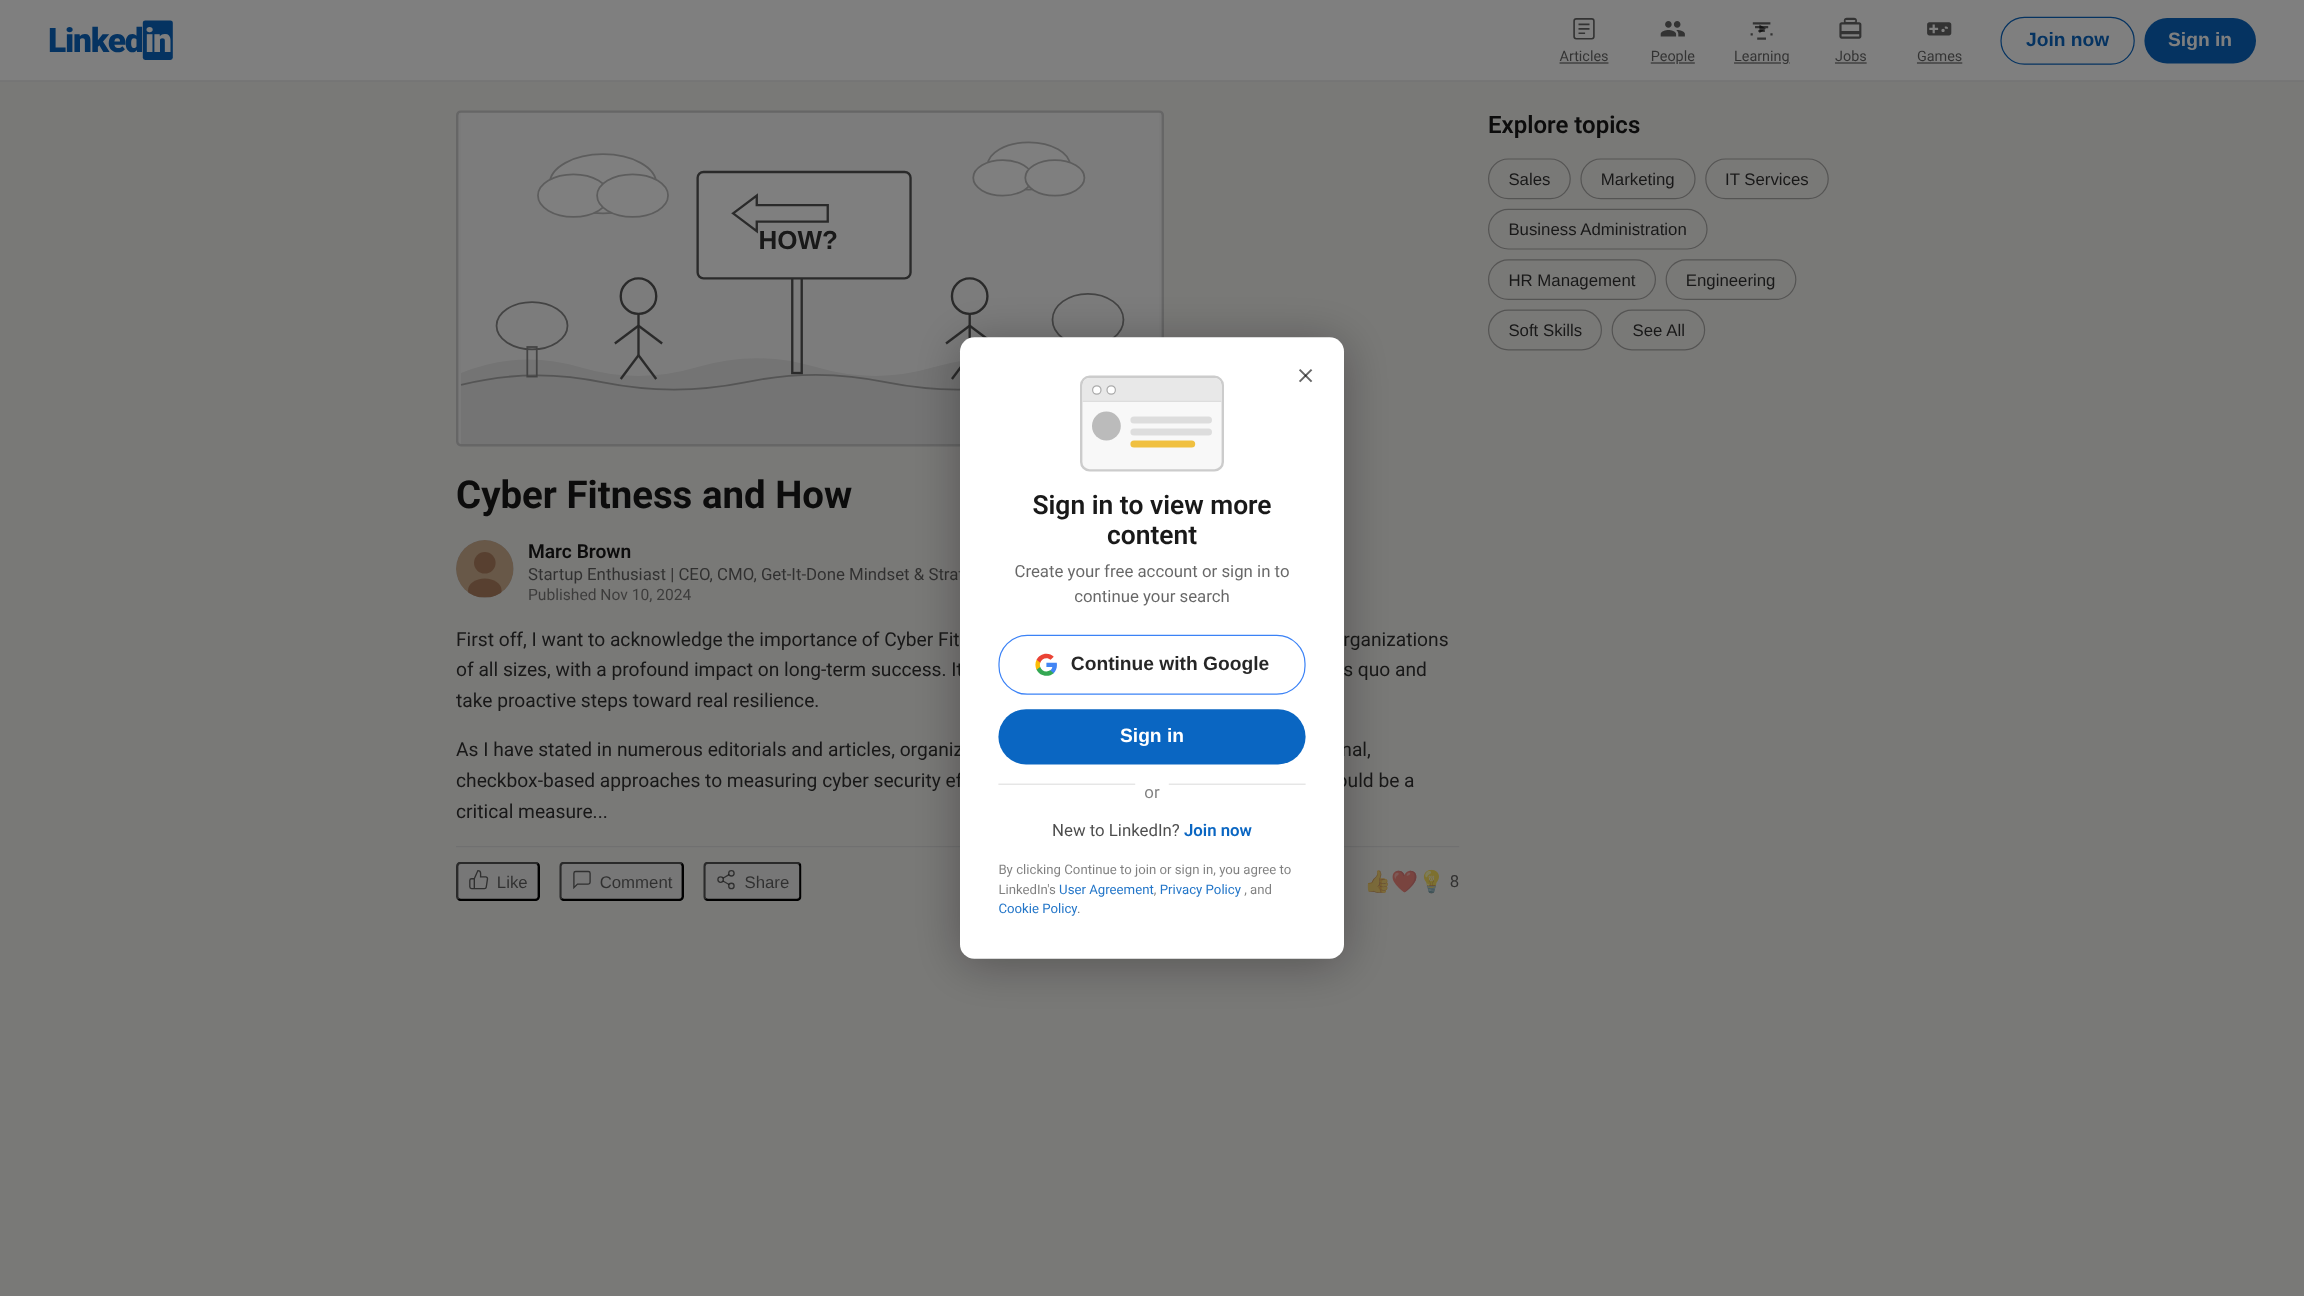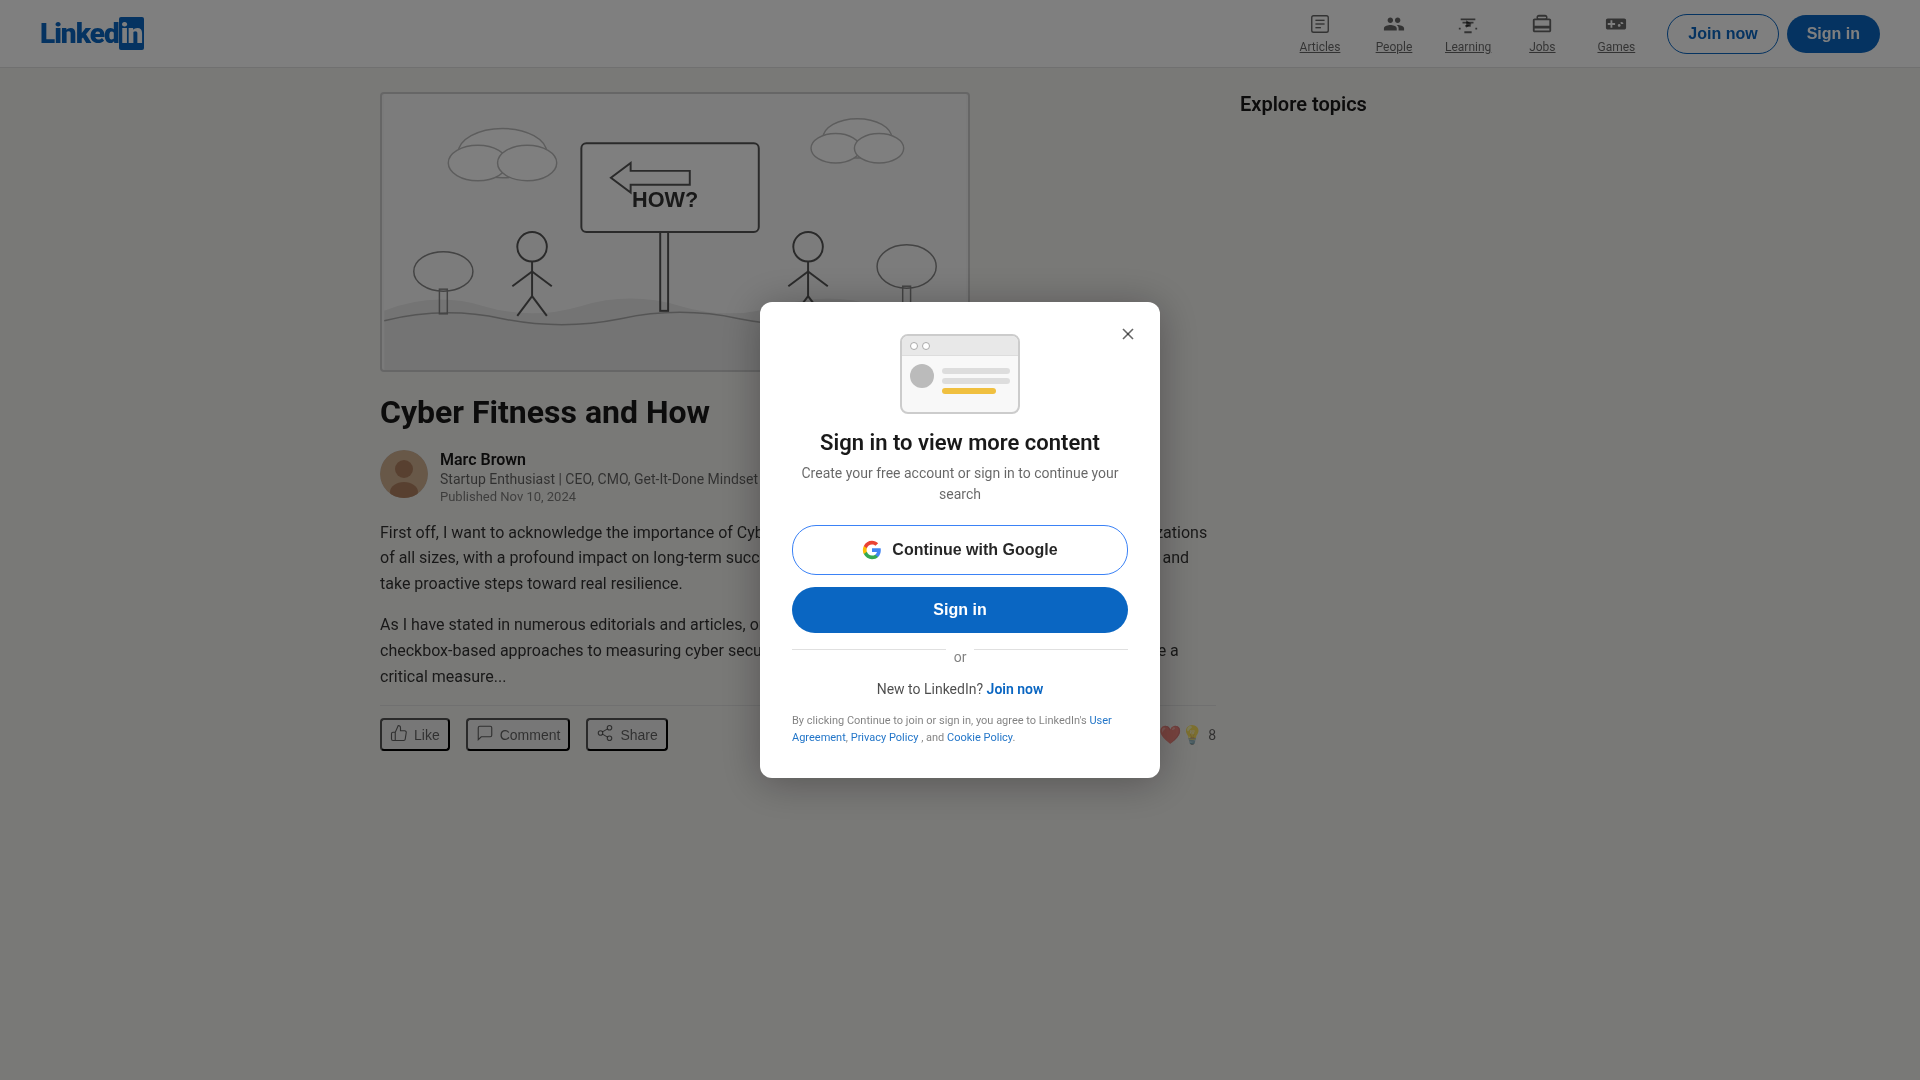--- a/index.html
+++ b/index.html
@@ -264,21 +264,21 @@
       background: rgba(0,0,0,0.5);
       z-index: 1000;
       display: flex;
       align-items: center;
       justify-content: center;
     }
 
     .modal {
       background: #fff;
       border-radius: 12px;
-      width: 400px;
+      width: 320px;
       padding: 32px;
       position: relative;
       box-shadow: 0 4px 40px rgba(0,0,0,0.3);
     }
 
     .modal-close {
       position: absolute;
       top: 16px;
       right: 16px;
       width: 32px;
@@ -635,20 +635,30 @@
           <span style="font-size:18px;">💡</span>
         </div>
         <span>8</span>
       </div>
     </div>
   </article>
 
   <aside class="sidebar">
     <div class="explore-topics">
       <h3 class="explore-title">Explore topics</h3>
+      <div class="topics-grid">
+        <button class="topic-chip">Sales</button>
+        <button class="topic-chip">Marketing</button>
+        <button class="topic-chip">IT Services</button>
+        <button class="topic-chip">Business Administration</button>
+        <button class="topic-chip">HR Management</button>
+        <button class="topic-chip">Engineering</button>
+        <button class="topic-chip">Soft Skills</button>
+        <button class="see-all-chip">See All</button>
+      </div>
     </div>
   </aside>
 </div>
 
 <div class="modal-overlay">
   <div class="modal">
     
     <button class="modal-close">
       <svg width="20" height="20" viewBox="0 0 24 24" fill="none" stroke="currentColor" stroke-width="2">
         <line x1="18" y1="6" x2="6" y2="18"></line>

